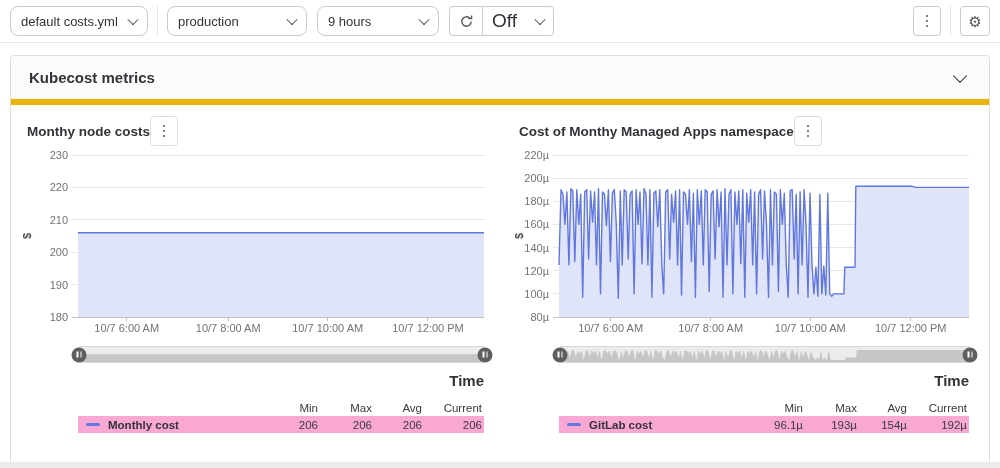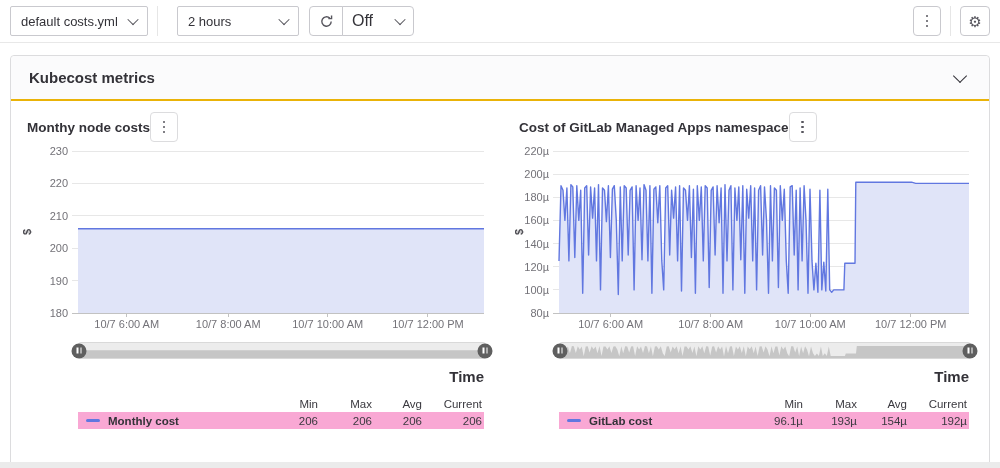--- a/index.html
+++ b/index.html
@@ -3,40 +3,40 @@
 <meta charset="utf-8">
 <style>
   html,body{margin:0;padding:0;}
   body{
     width:1000px;height:468px;overflow:hidden;position:relative;
     background:#ffffff;font-family:"Liberation Sans",sans-serif;color:#333238;
   }
   
   .toolbar{display:flex;align-items:center;padding:6px 10px;border-bottom:1px solid #e8e8e8;height:30px;}
   .dd{display:flex;align-items:center;justify-content:space-between;height:28px;border:1px solid #c9c9ce;
-      border-radius:2px;background:#fff;padding:0 10px;font-size:13px;color:#333238;cursor:pointer;box-sizing:content-box;}
+      border-radius:8px;background:#fff;padding:0 10px;font-size:13px;color:#333238;cursor:pointer;box-sizing:content-box;}
   .dd .lbl{white-space:nowrap;}
   .chev{width:7px;height:7px;border-right:1.6px solid #55545b;border-bottom:1.6px solid #55545b;
         transform:rotate(45deg) translate(-1px,-1px);margin-left:10px;flex:none;}
   .vsep{width:1px;height:30px;background:#e6e6e6;margin:0 9px;flex:none;}
   .btn{display:flex;align-items:center;justify-content:center;height:28px;border:1px solid #c9c9ce;
        background:#fff;border-radius:4px;cursor:pointer;box-sizing:content-box;}
   .btn-group{display:flex;margin-left:10px;}
   .btn-group .btn:first-child{border-radius:4px 0 0 4px;}
   .btn-group .btn:last-child{border-radius:0 4px 4px 0;margin-left:-1px;}
   .kebab{display:flex;flex-direction:column;align-items:center;gap:2.6px;}
   .kebab i{width:2.6px;height:2.6px;border-radius:50%;background:#57565e;display:block;}
   .gear{font-size:15px;color:#57565e;line-height:1;}
   .spacer{flex:1;}
   
   .ric{width:15px;height:15px;}
   
   .panel{margin:12px 10px 0;border:1px solid #dcdcde;border-radius:4px;min-height:418px;background:#fff;}
   .panel-head{display:flex;align-items:center;justify-content:space-between;background:#fbfbfc;
-              border-bottom:2px solid #eab308;padding:13px 18px;border-radius:4px 4px 0 0;cursor:pointer;}
+              border-bottom:6px solid #eab308;padding:13px 18px;border-radius:4px 4px 0 0;cursor:pointer;}
   .panel-title{font-size:15px;font-weight:700;color:#333238;}
   .bigchev{width:9px;height:9px;border-right:1.8px solid #333238;border-bottom:1.8px solid #333238;
            transform:rotate(45deg);margin-right:6px;margin-top:-4px;}
   
   .charts{display:flex;gap:10px;padding:4px 0 0 8px;}
   .card{width:482px;--pl:59px;--pw:406px;}
   .card.c1{width:475px;--pl:48px;--pw:410px;}
   .card-head{display:flex;align-items:center;padding:8px 4px 4px 8px;height:28px;}
   .card-title{font-size:13.5px;font-weight:700;color:#333238;}
   .mini-btn{width:26px;height:28px;border:1px solid #dcdcde;border-radius:4px;background:#fff;display:flex;
@@ -66,33 +66,37 @@
 </style>
 </head>
 <body>
 
 <div class="toolbar">
   <div class="dd" style="width:116px">
     <span class="lbl">default costs.yml</span>
     <span class="chev"></span>
   </div>
   <div class="vsep"></div>
+  <div class="dd" style="width:118px">
+    <span class="lbl">production</span>
+    <span class="chev"></span>
+  </div>
   <div class="dd" style="width:100px;margin-left:10px">
-    <span class="lbl">2 hours</span>
+    <span class="lbl">9 hours</span>
     <span class="chev"></span>
   </div>
   <div class="btn-group">
     <div class="btn" style="width:32px">
       <svg class="ric" viewBox="0 0 16 16">
         <path d="M13 8a5 5 0 1 1-1.5-3.6" fill="none" stroke="#57565e" stroke-width="1.5"></path>
         <path d="M13.4 1.5v3.4h-3.4" fill="none" stroke="#57565e" stroke-width="1.5"></path>
       </svg>
     </div>
     <div class="btn" style="width:52px;justify-content:space-between;padding:0 9px">
-      <span style="font-size:16px">Off</span>
+      <span style="font-size:19px">Off</span>
       <span class="chev" style="margin-left:4px"></span>
     </div>
   </div>
   <div class="spacer"></div>
   <div class="btn" style="width:26px">
     <span class="kebab">
         <i></i>
         <i></i>
         <i></i>
       </span>
@@ -177,21 +181,21 @@
           <span class="lcol c-min">206</span>
           <span class="lcol c-max">206</span>
           <span class="lcol c-avg">206</span>
           <span class="lcol c-cur">206</span>
         </div>
       </div>
     </div>
 
     <div class="card c1">
       <div class="card-head">
-        <span class="card-title">Cost of GitLab Managed Apps namespace</span>
+        <span class="card-title">Cost of Monthy Managed Apps namespace</span>
         <div class="mini-btn">
           <span class="kebab">
               <i></i>
               <i></i>
               <i></i>
             </span>
         </div>
       </div>
       <svg class="chart" width="475" height="188" viewBox="0 0 475 188">
           <line x1="42" y1="6" x2="458" y2="6" stroke="#e7e7e7" stroke-width="1" shape-rendering="crispEdges"></line>

